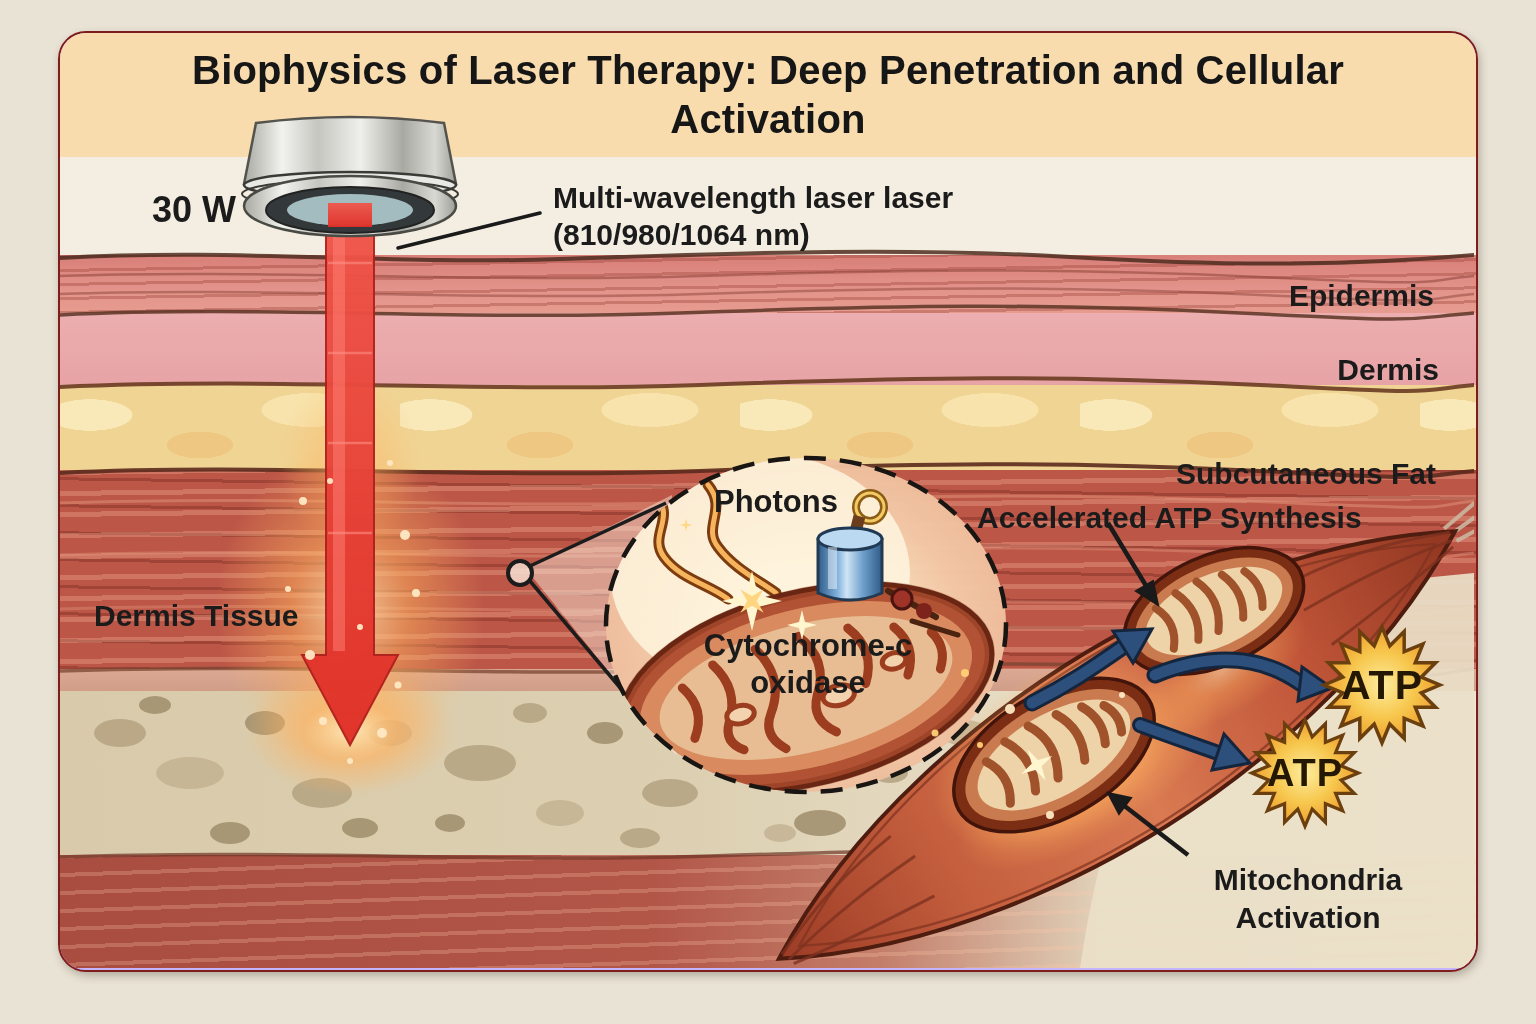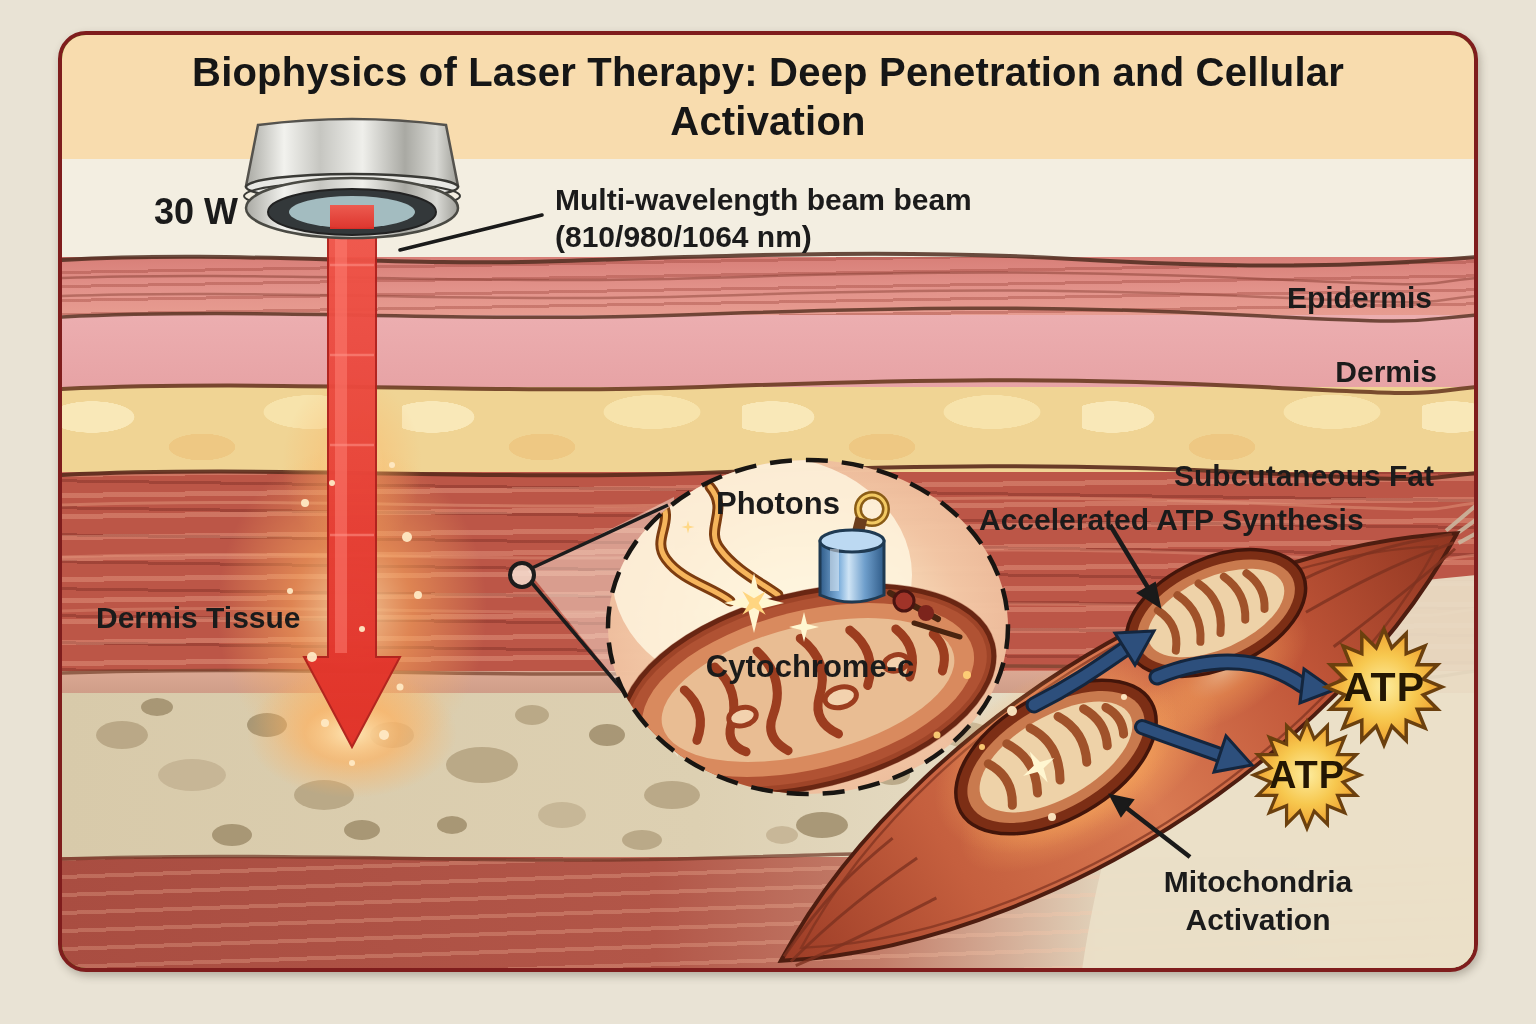--- a/index.html
+++ b/index.html
@@ -1,20 +1,20 @@
 <!DOCTYPE html>
 <html><head>
 <meta charset="utf-8">
 <style>
   html,body{margin:0;padding:0;background:#e9e3d5;}
   .stage{position:relative;width:1536px;height:1024px;overflow:hidden;
          font-family:"Liberation Sans",sans-serif;background:#e9e3d5;}
   .panel{position:absolute;left:58px;top:31px;width:1420px;height:941px;
-         box-sizing:border-box;border:4px solid #7f1d1d;border-radius:28px;
-         overflow:hidden;background:#4d7c0f;box-shadow:2px 4px 8px rgba(60,50,35,.3);}
+         box-sizing:border-box;border:2px solid #7f1d1d;border-radius:28px;
+         overflow:hidden;background:#c4b5fd;box-shadow:2px 4px 8px rgba(60,50,35,.3);}
   .layer{position:absolute;left:0;right:0;}
   .band-title{top:0;height:124px;background:#f8dcae;display:flex;align-items:center;justify-content:center;}
   .band-cream{top:124px;height:98px;background:#f3eee1;}
   .band-epidermis{top:222px;height:58px;
      background:linear-gradient(#d87f78,#e2928a 55%,#e79c90);
      background-image:repeating-linear-gradient(179deg,rgba(150,60,50,.35) 0 3px,rgba(0,0,0,0) 3px 14px),linear-gradient(#d87f78,#e2928a 55%,#e79c90);}
   .band-dermis{top:280px;height:72px;background:linear-gradient(#ecaeb0,#e7a3a5);}
   .band-fat{top:352px;height:85px;background-color:#f0d494;
      background-image:radial-gradient(ellipse 70px 26px at 30px 30px,#f9e8b8 0 60%,rgba(0,0,0,0) 61%),
                       radial-gradient(ellipse 55px 22px at 140px 60px,#eec883 0 60%,rgba(0,0,0,0) 61%),
@@ -36,21 +36,21 @@
   .power{left:92px;top:156px;font-size:36px;}
   .beamlbl{left:493px;top:146px;font-size:30px;line-height:37px;}
   .epi{right:42px;top:246px;font-size:30px;text-align:center;}
   .der{right:37px;top:303px;font-size:30px;margin-top:17px;}
   .fat{right:40px;top:376px;font-size:30px;margin-top:48px;}
   .mus{left:34px;top:566px;font-size:30px;}
   .centered{transform:translate(-50%,-50%);text-align:center;}
   .photons{left:716px;top:469px;font-size:31px;}
   .enzyme{left:748px;top:631px;font-size:31px;line-height:37px;}
   .synth{left:917px;top:468px;font-size:30px;}
-  .mitolbl{left:1196px;top:866px;font-size:30px;line-height:38px;}
+  .mitolbl{left:1248px;top:866px;font-size:30px;line-height:38px;}
   .atp{font-weight:800;color:#241703;letter-spacing:1px;}
   .atp1{left:1322px;top:652px;font-size:41px;}
   .atp2{left:1245px;top:740px;font-size:38px;}
 </style>
 </head>
 <body>
 
 <div class="stage">
  <div class="panel">
 
@@ -349,30 +349,31 @@
     <g transform="translate(1322,652)">
       <use href="#star16" fill="url(#atpGrad)" stroke="#6b400e" stroke-width="3.5"></use>
     </g>
     <g transform="translate(1245,740) scale(.92)">
       <use href="#star16" fill="url(#atpGrad)" stroke="#6b400e" stroke-width="3.5"></use>
     </g>
   </svg>
 
   <div class="lbl power">30 W</div>
   <div class="lbl beamlbl">
-    <div>Multi-wavelength beam beam</div>
+    <div>Multi-wavelength laser laser</div>
     <div>(810/980/1064 nm)</div>
   </div>
   <div class="lbl epi">Epidermis</div>
   <div class="lbl der">Dermis</div>
   <div class="lbl fat">Subcutaneous Fat</div>
   <div class="lbl mus">Dermis Tissue</div>
   <div class="lbl centered photons">Photons</div>
   <div class="lbl centered enzyme">
     <div>Cytochrome-c</div>
+    <div>oxidase</div>
   </div>
   <div class="lbl synth">Accelerated ATP Synthesis</div>
   <div class="lbl centered mitolbl">
     <div>Mitochondria</div>
     <div>Activation</div>
   </div>
   <div class="lbl centered atp atp1">ATP</div>
   <div class="lbl centered atp atp2">ATP</div>
 
  </div>

